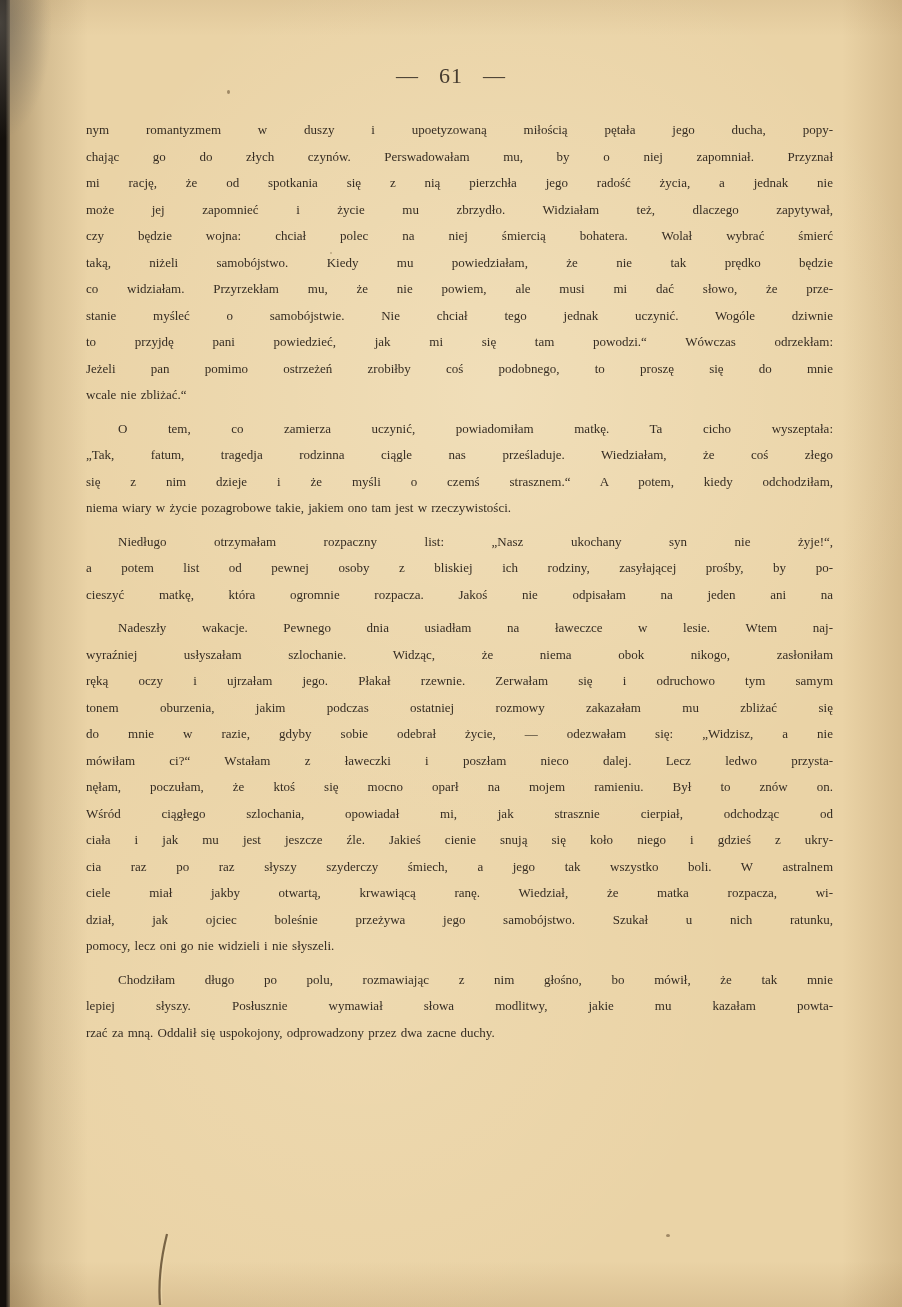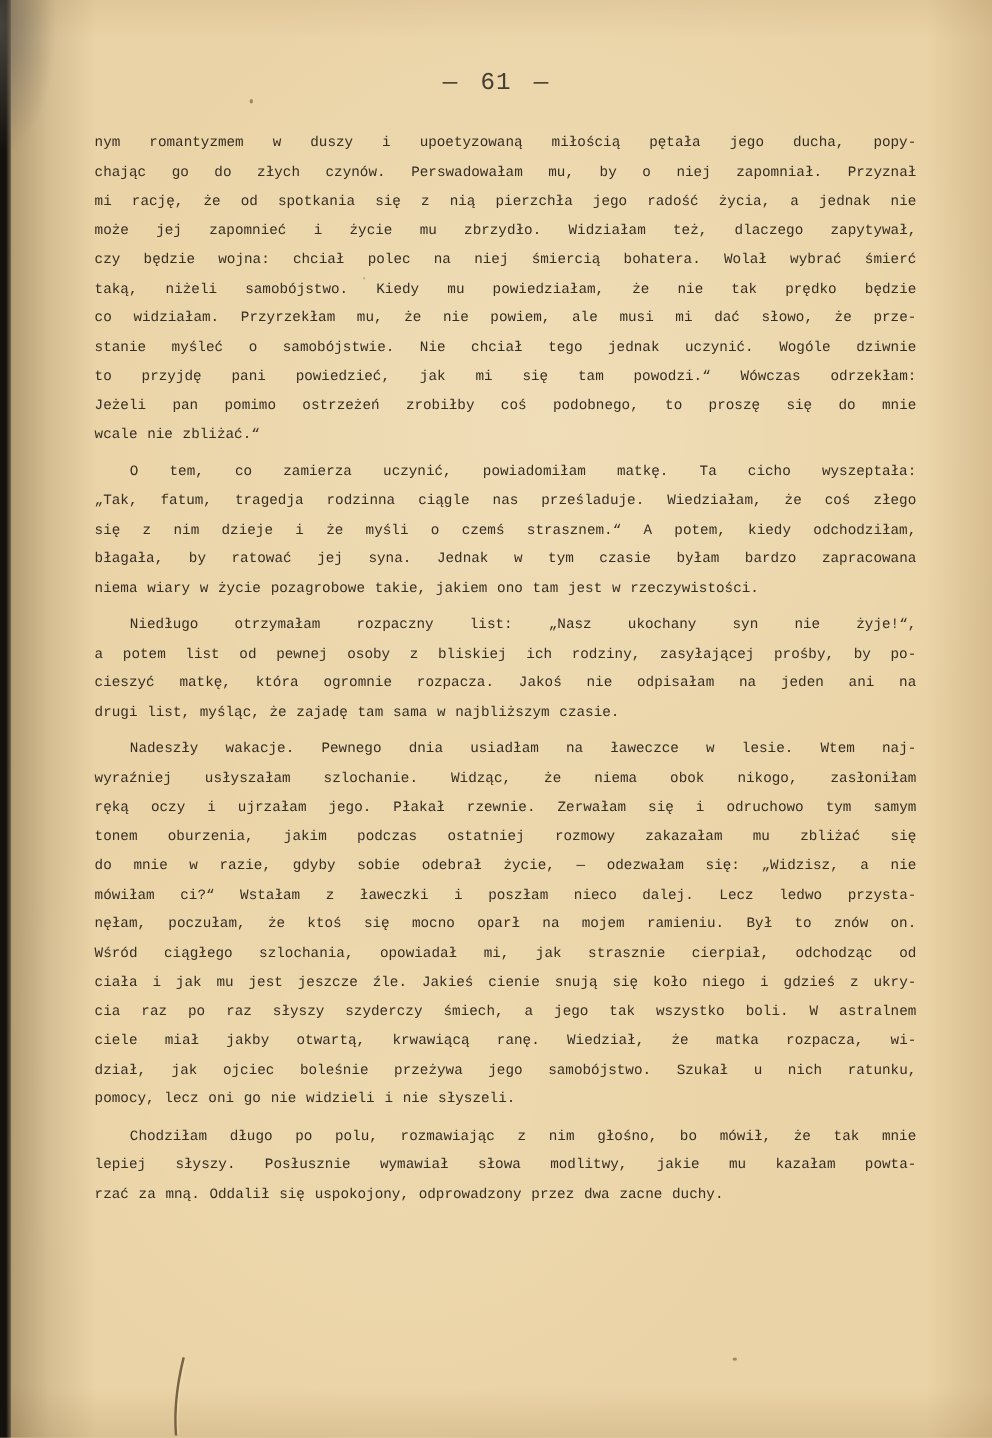--- a/index.html
+++ b/index.html
@@ -12,21 +12,20 @@
 
   .page {
     position: absolute; inset: 0;
     background:
       radial-gradient(ellipse 70% 50% at 55% 30%, rgba(255,248,228,0.30), rgba(255,248,228,0) 70%),
       radial-gradient(ellipse 60% 40% at 40% 75%, rgba(255,244,218,0.18), rgba(255,244,218,0) 70%),
       linear-gradient(to left, rgba(135,95,45,0.20), rgba(135,95,45,0.0) 60px),
       linear-gradient(to top, rgba(135,95,45,0.16), rgba(135,95,45,0.0) 46px),
       linear-gradient(to bottom, rgba(135,95,45,0.10), rgba(135,95,45,0.0) 36px),
       var(--paper, #ead3a6);
-    font-family: Liberation Mono, monospace;
   }
 
   
   .edge-black {
     position: absolute; left: 0; top: 0; bottom: 0; width: 10px;
     background: linear-gradient(to right, var(--edge-black, #14100c) 55%, rgba(20,16,12,0.55));
   }
   .edge-shadow {
     position: absolute; left: 10px; top: 0; bottom: 0; width: 78px;
     background: linear-gradient(to right, rgba(88,62,28,0.38), rgba(88,62,28,0.14) 45%, rgba(88,62,28,0));
@@ -91,28 +90,26 @@
         <span class="line">co widziałam. Przyrzekłam mu, że nie powiem, ale musi mi dać słowo, że prze-</span>
         <span class="line">stanie myśleć o samobójstwie. Nie chciał tego jednak uczynić. Wogóle dziwnie</span>
         <span class="line">to przyjdę pani powiedzieć, jak mi się tam powodzi.“ Wówczas odrzekłam:</span>
         <span class="line">Jeżeli pan pomimo ostrzeżeń zrobiłby coś podobnego, to proszę się do mnie</span>
         <span class="line last">wcale nie zbliżać.“</span>
       </p>
     <p class="para indented">
         <span class="line">O tem, co zamierza uczynić, powiadomiłam matkę. Ta cicho wyszeptała:</span>
         <span class="line">„Tak, fatum, tragedja rodzinna ciągle nas prześladuje. Wiedziałam, że coś złego</span>
         <span class="line">się z nim dzieje i że myśli o czemś strasznem.“ A potem, kiedy odchodziłam,</span>
-        <span class="line">błagała, by ratować jej syna. Jednak w tym czasie byłam bardzo zapracowana</span>
         <span class="line last">niema wiary w życie pozagrobowe takie, jakiem ono tam jest w rzeczywistości.</span>
       </p>
     <p class="para indented">
         <span class="line">Niedługo otrzymałam rozpaczny list: „Nasz ukochany syn nie żyje!“,</span>
         <span class="line">a potem list od pewnej osoby z bliskiej ich rodziny, zasyłającej prośby, by po-</span>
         <span class="line">cieszyć matkę, która ogromnie rozpacza. Jakoś nie odpisałam na jeden ani na</span>
-        <span class="line last">drugi list, myśląc, że zajadę tam sama w najbliższym czasie.</span>
       </p>
     <p class="para indented">
         <span class="line">Nadeszły wakacje. Pewnego dnia usiadłam na ławeczce w lesie. Wtem naj-</span>
         <span class="line">wyraźniej usłyszałam szlochanie. Widząc, że niema obok nikogo, zasłoniłam</span>
         <span class="line">ręką oczy i ujrzałam jego. Płakał rzewnie. Zerwałam się i odruchowo tym samym</span>
         <span class="line">tonem oburzenia, jakim podczas ostatniej rozmowy zakazałam mu zbliżać się</span>
         <span class="line">do mnie w razie, gdyby sobie odebrał życie, — odezwałam się: „Widzisz, a nie</span>
         <span class="line">mówiłam ci?“ Wstałam z ławeczki i poszłam nieco dalej. Lecz ledwo przysta-</span>
         <span class="line">nęłam, poczułam, że ktoś się mocno oparł na mojem ramieniu. Był to znów on.</span>
         <span class="line">Wśród ciągłego szlochania, opowiadał mi, jak strasznie cierpiał, odchodząc od</span>

